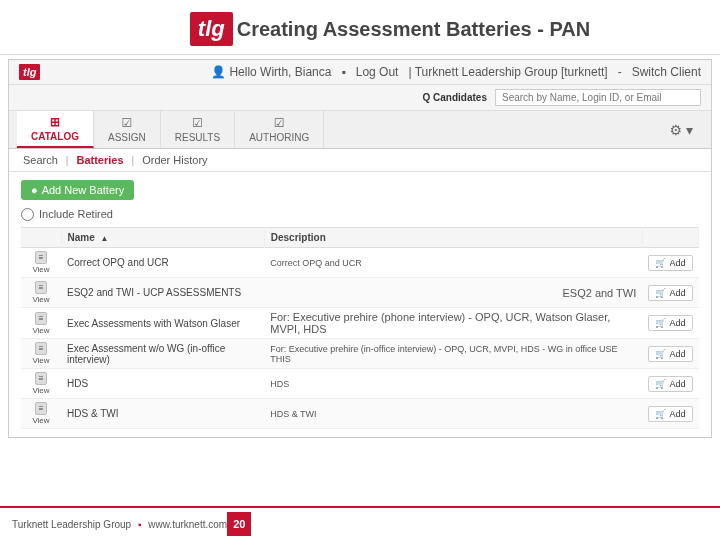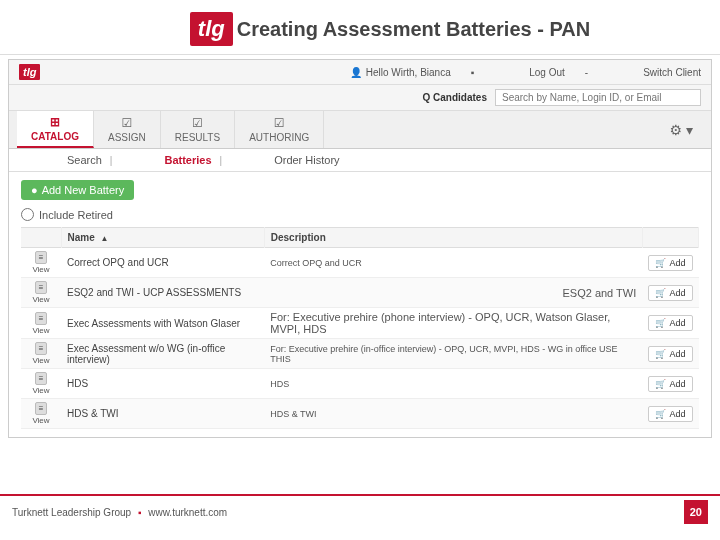--- a/index.html
+++ b/index.html
@@ -65,28 +65,27 @@
       border-radius: 1px;
     }
     .app-org-name {
       font-size: 10px;
       color: #444;
       line-height: 1.2;
     }
     .app-topbar-right {
       display: flex;
       align-items: center;
-      gap: 20px;
-      font-size: 10px;
+      gap: 10px;
+      font-size: 12px;
       color: #555;
     }
     .app-topbar-right a {
       color: #555;
       text-decoration: none;
-      margin-left: 35px;
     }
     .search-bar {
       display: flex;
       align-items: center;
       gap: 6px;
       font-size: 10px;
     }
     .candidates-label {
       color: #333;
       font-size: 10px;
@@ -140,21 +139,20 @@
       display: flex;
       align-items: center;
       padding: 4px 10px;
       font-size: 11px;
       gap: 4px;
     }
     .sub-nav a {
       color: #555;
       text-decoration: none;
       padding: 1px 4px;
-      margin-left: 44px;
     }
     .sub-nav a.active {
       color: #c41230;
       font-weight: bold;
     }
     .sub-nav-sep {
       color: #aaa;
       font-size: 10px;
     }
 
@@ -177,21 +175,21 @@
       color: #fff;
       border: none;
       padding: 4px 10px;
       font-size: 11px;
       border-radius: 3px;
       cursor: pointer;
       margin-bottom: 8px;
     }
     .include-retired {
       display: flex;
-      align-items: center;
+      align-items: flex-start;
       gap: 5px;
       font-size: 11px;
       color: #555;
       margin-bottom: 6px;
     }
     .include-retired input[type=radio] {
       accent-color: #c41230;
     }
 
     
@@ -263,26 +261,25 @@
       margin-left: 3px;
       font-size: 8px;
     }
 
     
     .app-footer {
       background: #fff;
       border-top: 2px solid #c41230;
       display: flex;
       align-items: center;
-      justify-content: space-between;
       padding: 4px 12px;
       font-size: 10px;
       color: #555;
       position: fixed;
-      bottom: 12px;
+      bottom: 0;
       left: 0;
       width: 720px;
     }
     .footer-page-num {
       background: #c41230;
       color: #fff;
       padding: 6px 6px;
       font-size: 11px;
       font-weight: bold;
     }
@@ -304,20 +301,23 @@
   <div class="app-topbar">
     <div class="app-topbar-left">
       <span class="app-logo-small">tlg</span>
     </div>
     <div class="app-topbar-right">
       <span>
         👤 <span>Hello Wirth, Bianca</span>
       </span>
       <span>▪</span>
       <a href="#">Log Out</a>
+      <span>
+        | <span>Turknett Leadership Group [turknett]</span>
+      </span>
       <span>-</span>
       <a href="#">Switch Client</a>
     </div>
   </div>
 
   <div style="background:#f5f5f5; padding:4px 10px; display:flex; align-items:center; justify-content:flex-end; border-bottom:1px solid #ddd; gap:8px;">
     <span class="candidates-label">Q Candidates</span>
     <input class="search-bar" type="text" style="border: 1px solid rgb(204, 204, 204); padding: 2px 6px; font-size: 10px; width: 206px; color: rgb(153, 153, 153);" placeholder="Search by Name, Login ID, or Email">
   </div>
 

